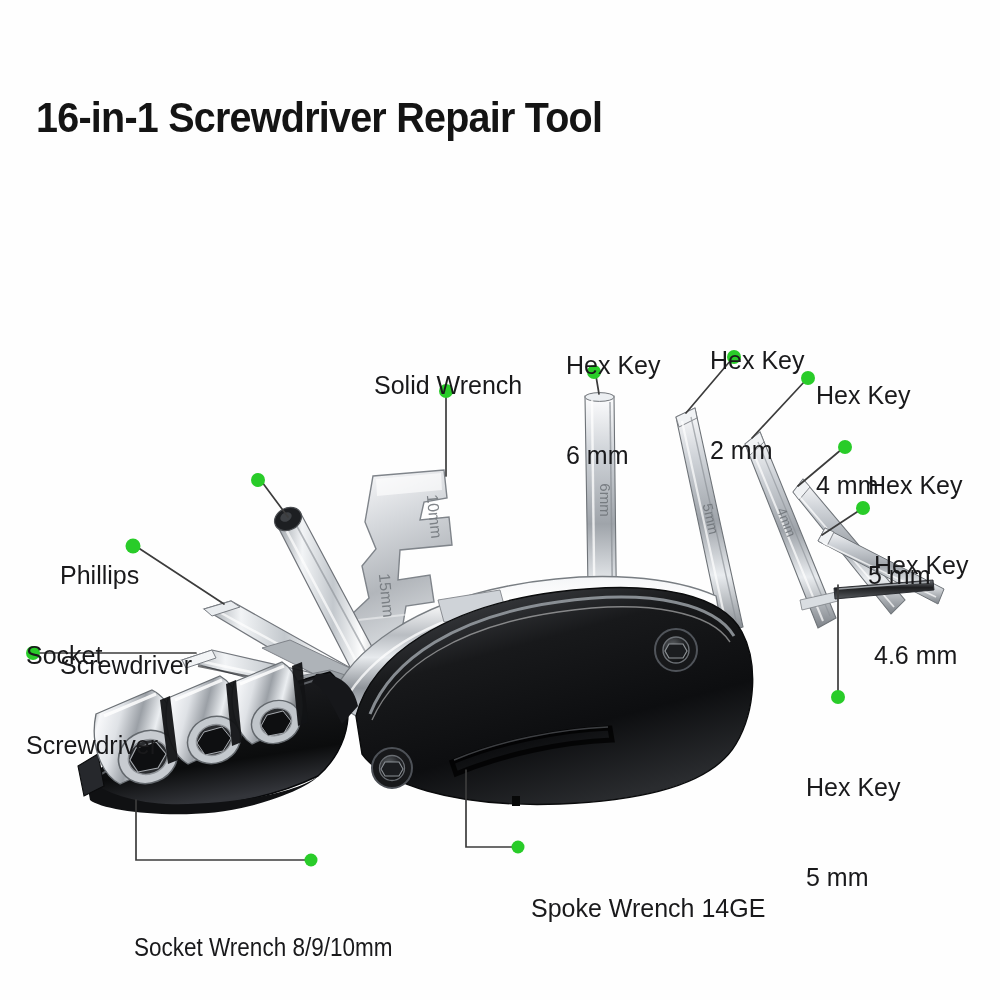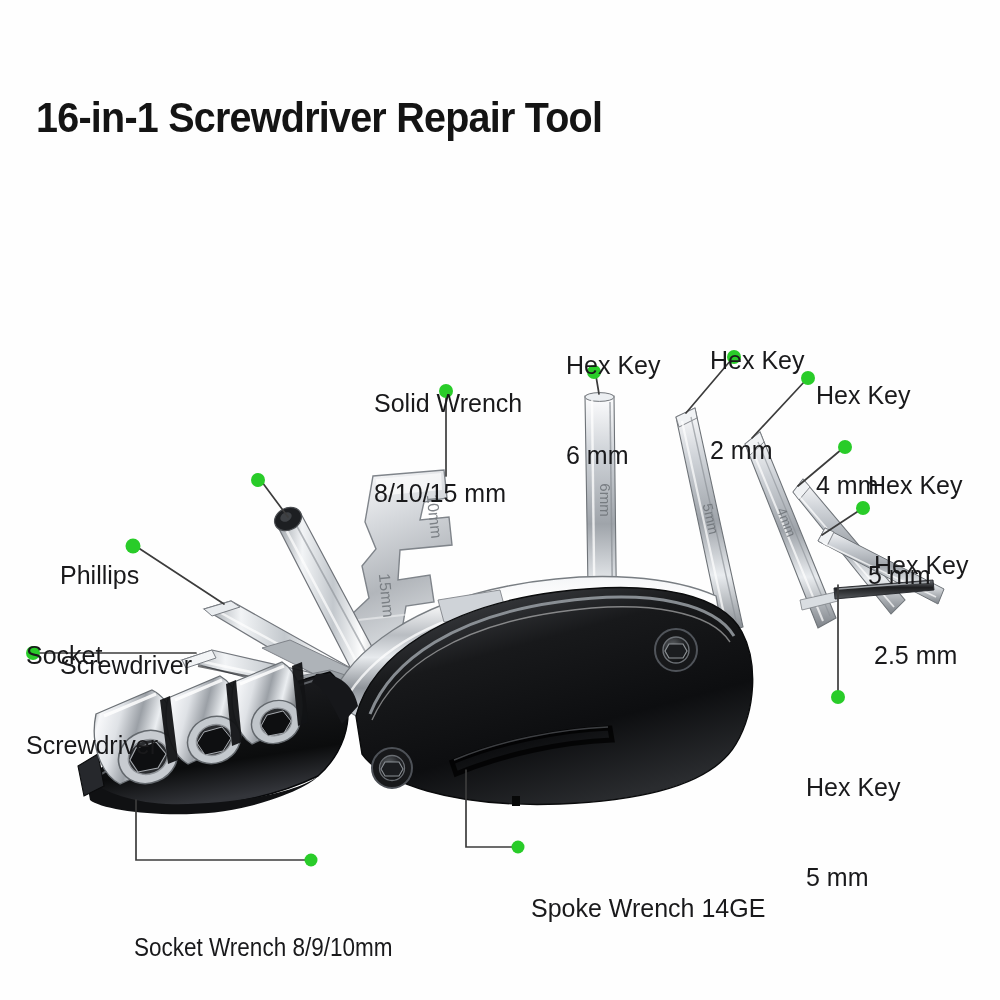--- a/index.html
+++ b/index.html
@@ -333,23 +333,22 @@
     <div class="label" style="left:26px; top:580px;">
       <div>Socket</div>
       <div>Screwdriver</div>
     </div>
 
     <div class="label" style="left:60px; top:500px;">
       <div>Phillips</div>
       <div>Screwdriver</div>
     </div>
 
-    <div class="label" style="left:374px; top:328px;">
+    <div class="label" style="left:374px; top:310px;">
       <div>Solid Wrench</div>
-      <div>8/10/15 mm</div>
     </div>
 
     <div class="label" style="left:566px; top:290px;">
       <div>Hex Key</div>
       <div>6 mm</div>
     </div>
 
     <div class="label" style="left:710px; top:285px;">
       <div>Hex Key</div>
       <div>2 mm</div>
@@ -360,21 +359,21 @@
       <div>4 mm</div>
     </div>
 
     <div class="label" style="left:868px; top:410px;">
       <div>Hex Key</div>
       <div>5 mm</div>
     </div>
 
     <div class="label" style="left:874px; top:490px;">
       <div>Hex Key</div>
-      <div>2.5 mm</div>
+      <div>4.6 mm</div>
     </div>
 
     <div class="label" style="left:806px; top:712px;">
       <div>Hex Key</div>
       <div>5 mm</div>
     </div>
 
     <div class="label" style="left:531px; top:833px;text-align:right;">
       <div>Spoke Wrench 14GE</div>
     </div>

